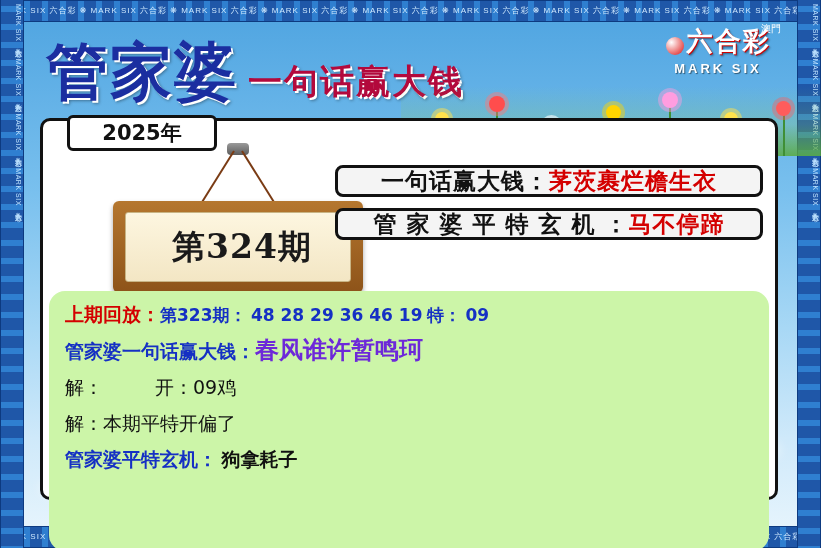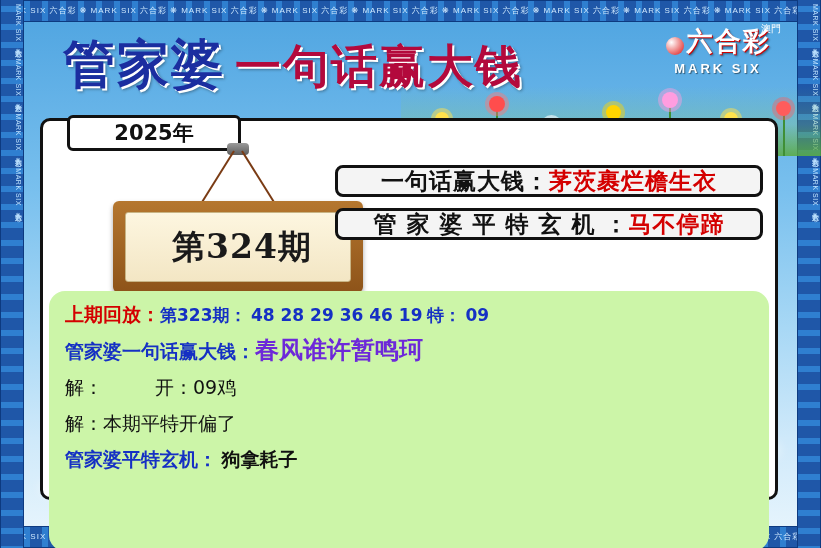--- a/index.html
+++ b/index.html
@@ -52,47 +52,46 @@
   .logo .ball{
     display:inline-block;width:18px;height:18px;border-radius:50%;
     background:radial-gradient(circle at 30% 30%,#fff,#d11);
     vertical-align:middle;margin-right:3px;
   }
 
   
   .title-row{position:absolute;left:46px;top:30px;white-space:nowrap;}
   .t1{
     font-family:"DejaVu Sans","Liberation Sans",sans-serif;
-    font-size:52px;font-weight:bold;color:#1b2ea0;
+    font-size:62px;font-weight:bold;color:#1b2ea0;
     text-shadow:2px 2px 0 #fff,3px 3px 3px rgba(0,0,0,.35);
     letter-spacing:2px;
-    margin-left:17px;
   }
   .t2{
     font-family:"DejaVu Sans","Liberation Sans",sans-serif;
-    font-size:46px;font-weight:bold;color:#b3093c;
+    font-size:34px;font-weight:bold;color:#b3093c;
     text-shadow:2px 2px 0 #fff,3px 3px 3px rgba(0,0,0,.35);
     letter-spacing:2px;margin-left:10px;
   }
 
   
   .flowers{
     position:absolute;right:0;top:86px;width:420px;height:70px;
     background:linear-gradient(180deg,rgba(255,255,255,0) 0%,rgba(140,200,90,.25) 55%,rgba(90,170,60,.85) 100%);
   }
   .stem{position:absolute;bottom:0;width:2px;background:#3f8f35;}
   .flower{position:absolute;border-radius:50%;}
 
   
   .panel{
     position:absolute;left:40px;top:118px;width:738px;height:382px;
     background:#fff;border:3px solid #111;border-radius:10px;box-sizing:border-box;
   }
   .year-tab{
-    position:absolute;left:24px;top:-6px;width:174px;height:36px;
+    position:absolute;left:24px;top:-6px;width:150px;height:36px;
     background:#fff;border:3px solid #111;border-radius:6px;
     box-sizing:border-box;text-align:center;line-height:30px;
     font-size:21px;font-weight:bold;color:#111;
     font-family:"DejaVu Sans","Liberation Sans",sans-serif;
   }
   
   .hanger{position:absolute;left:70px;top:22px;width:250px;height:170px;}
   .knob{
     position:absolute;left:114px;top:0;width:22px;height:12px;border-radius:4px;
     background:linear-gradient(180deg,#9a9a9a,#5d5d5d);

